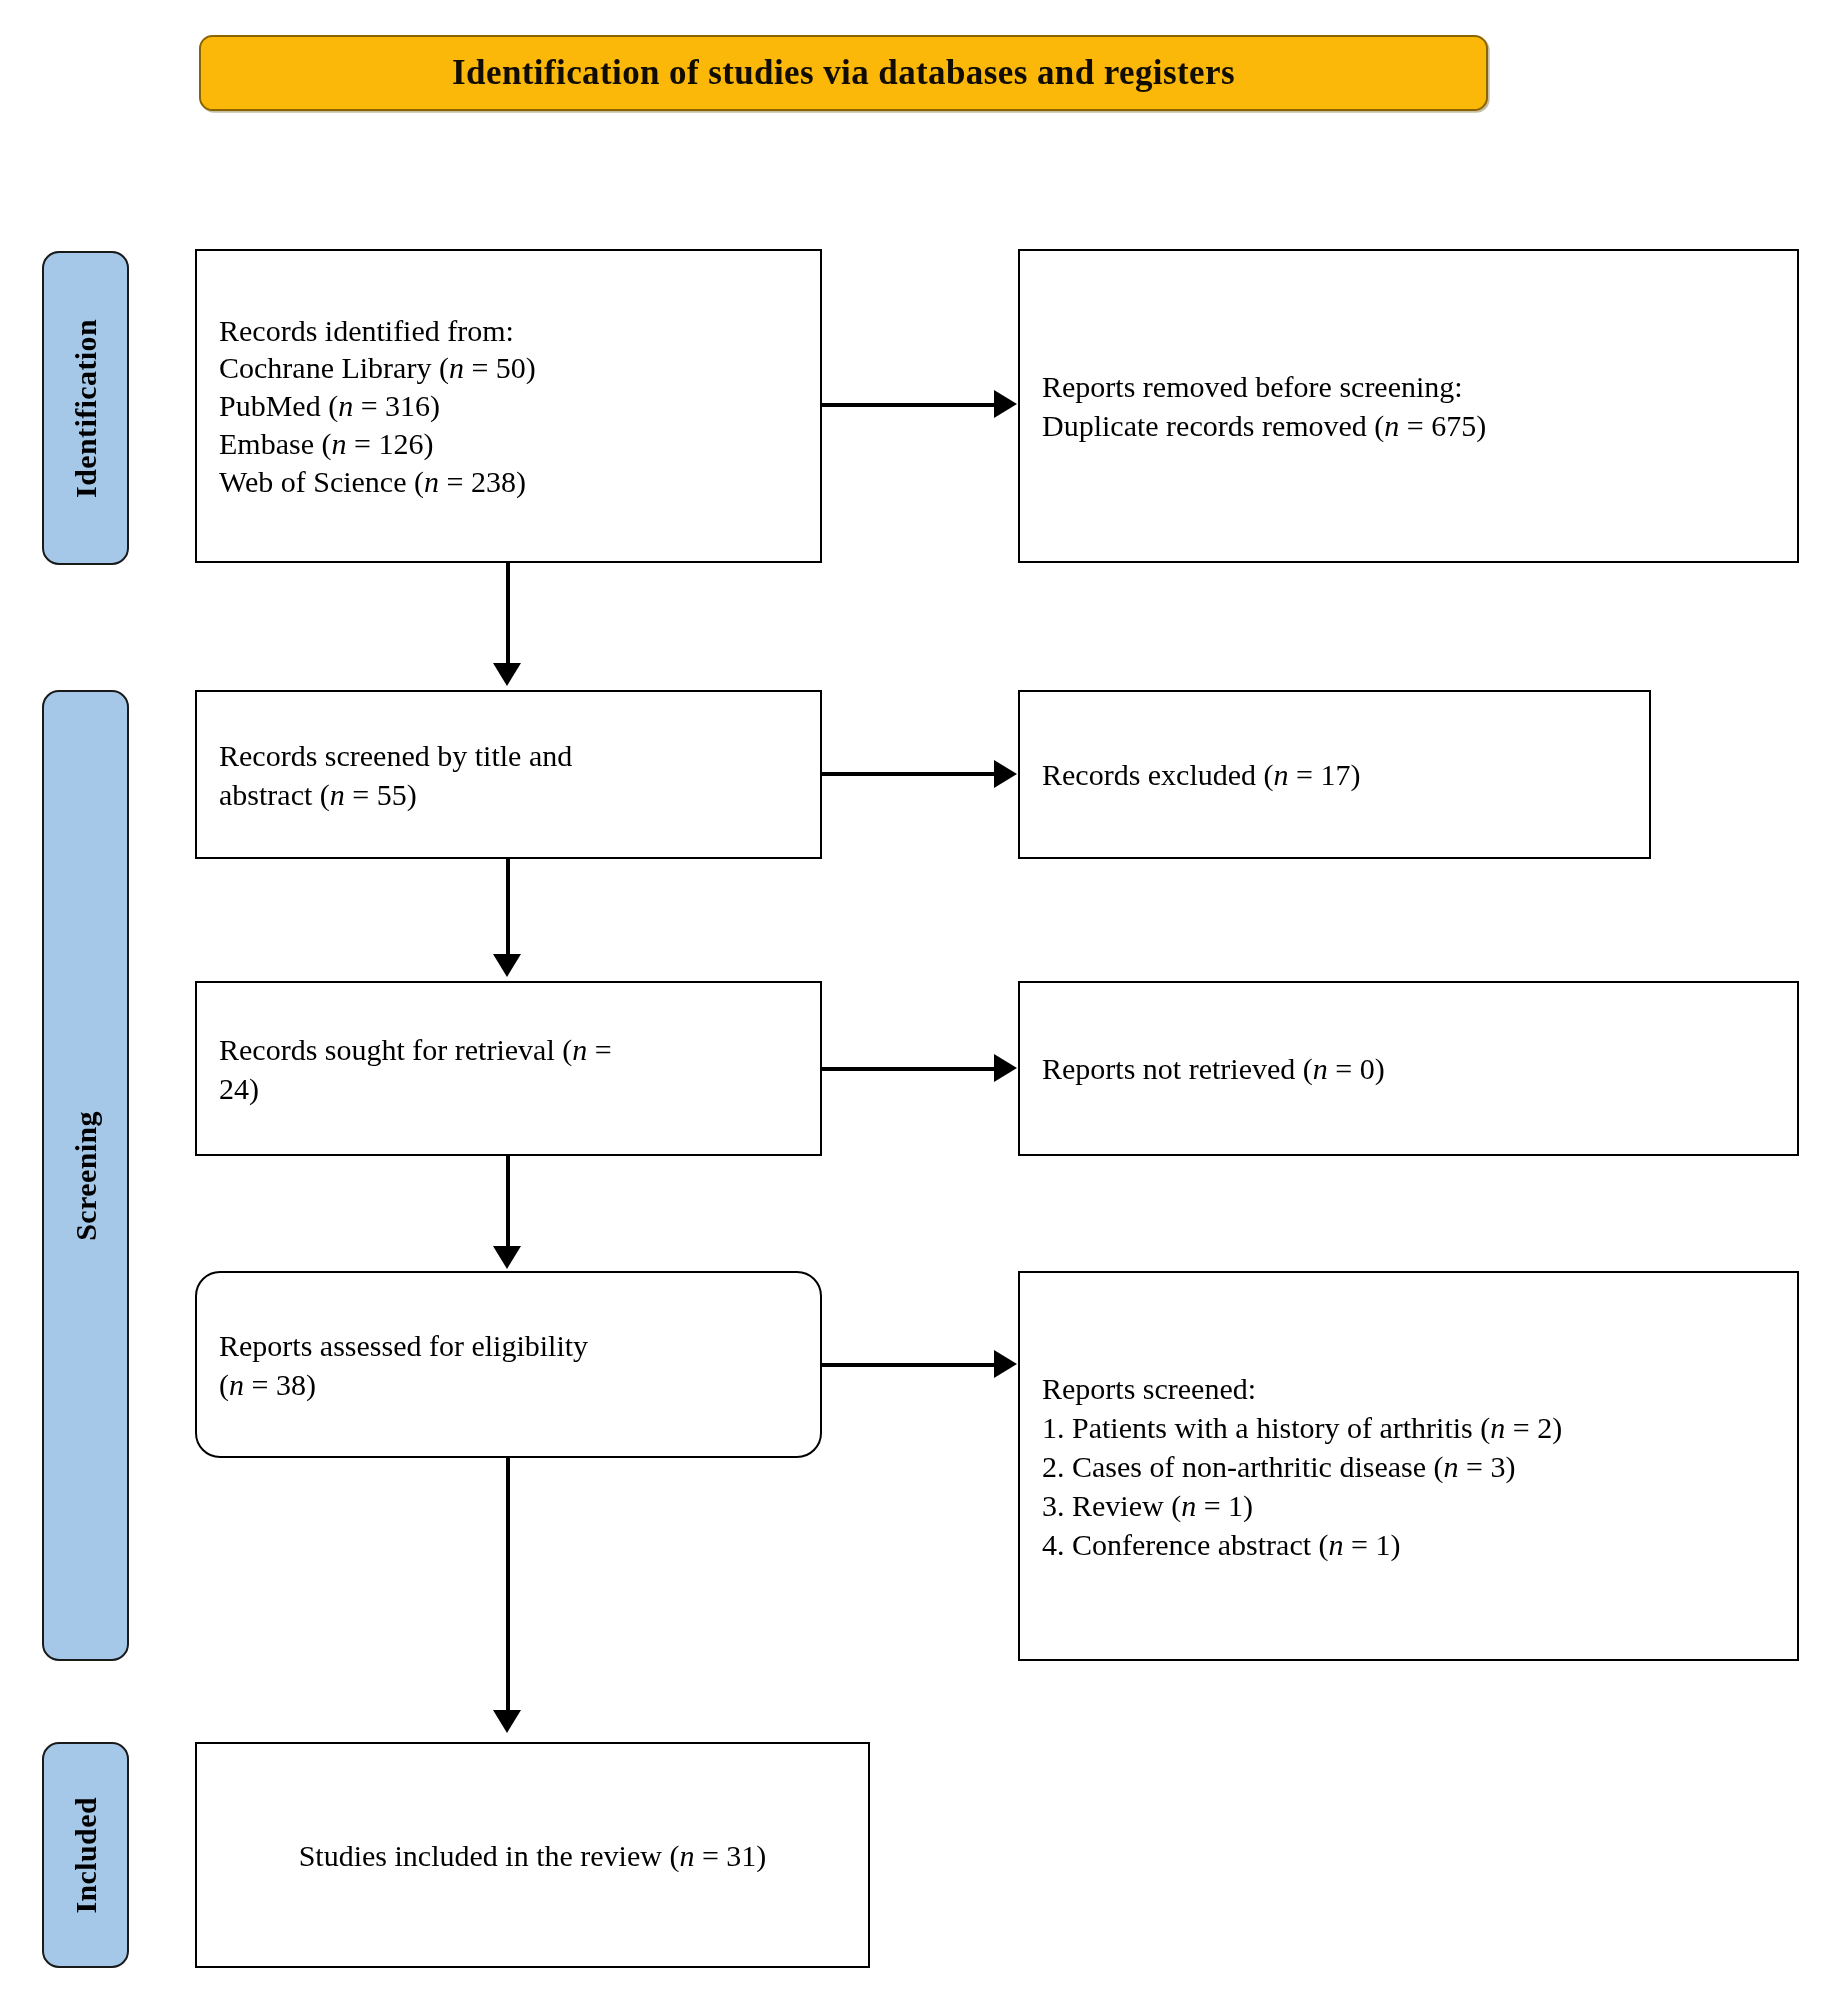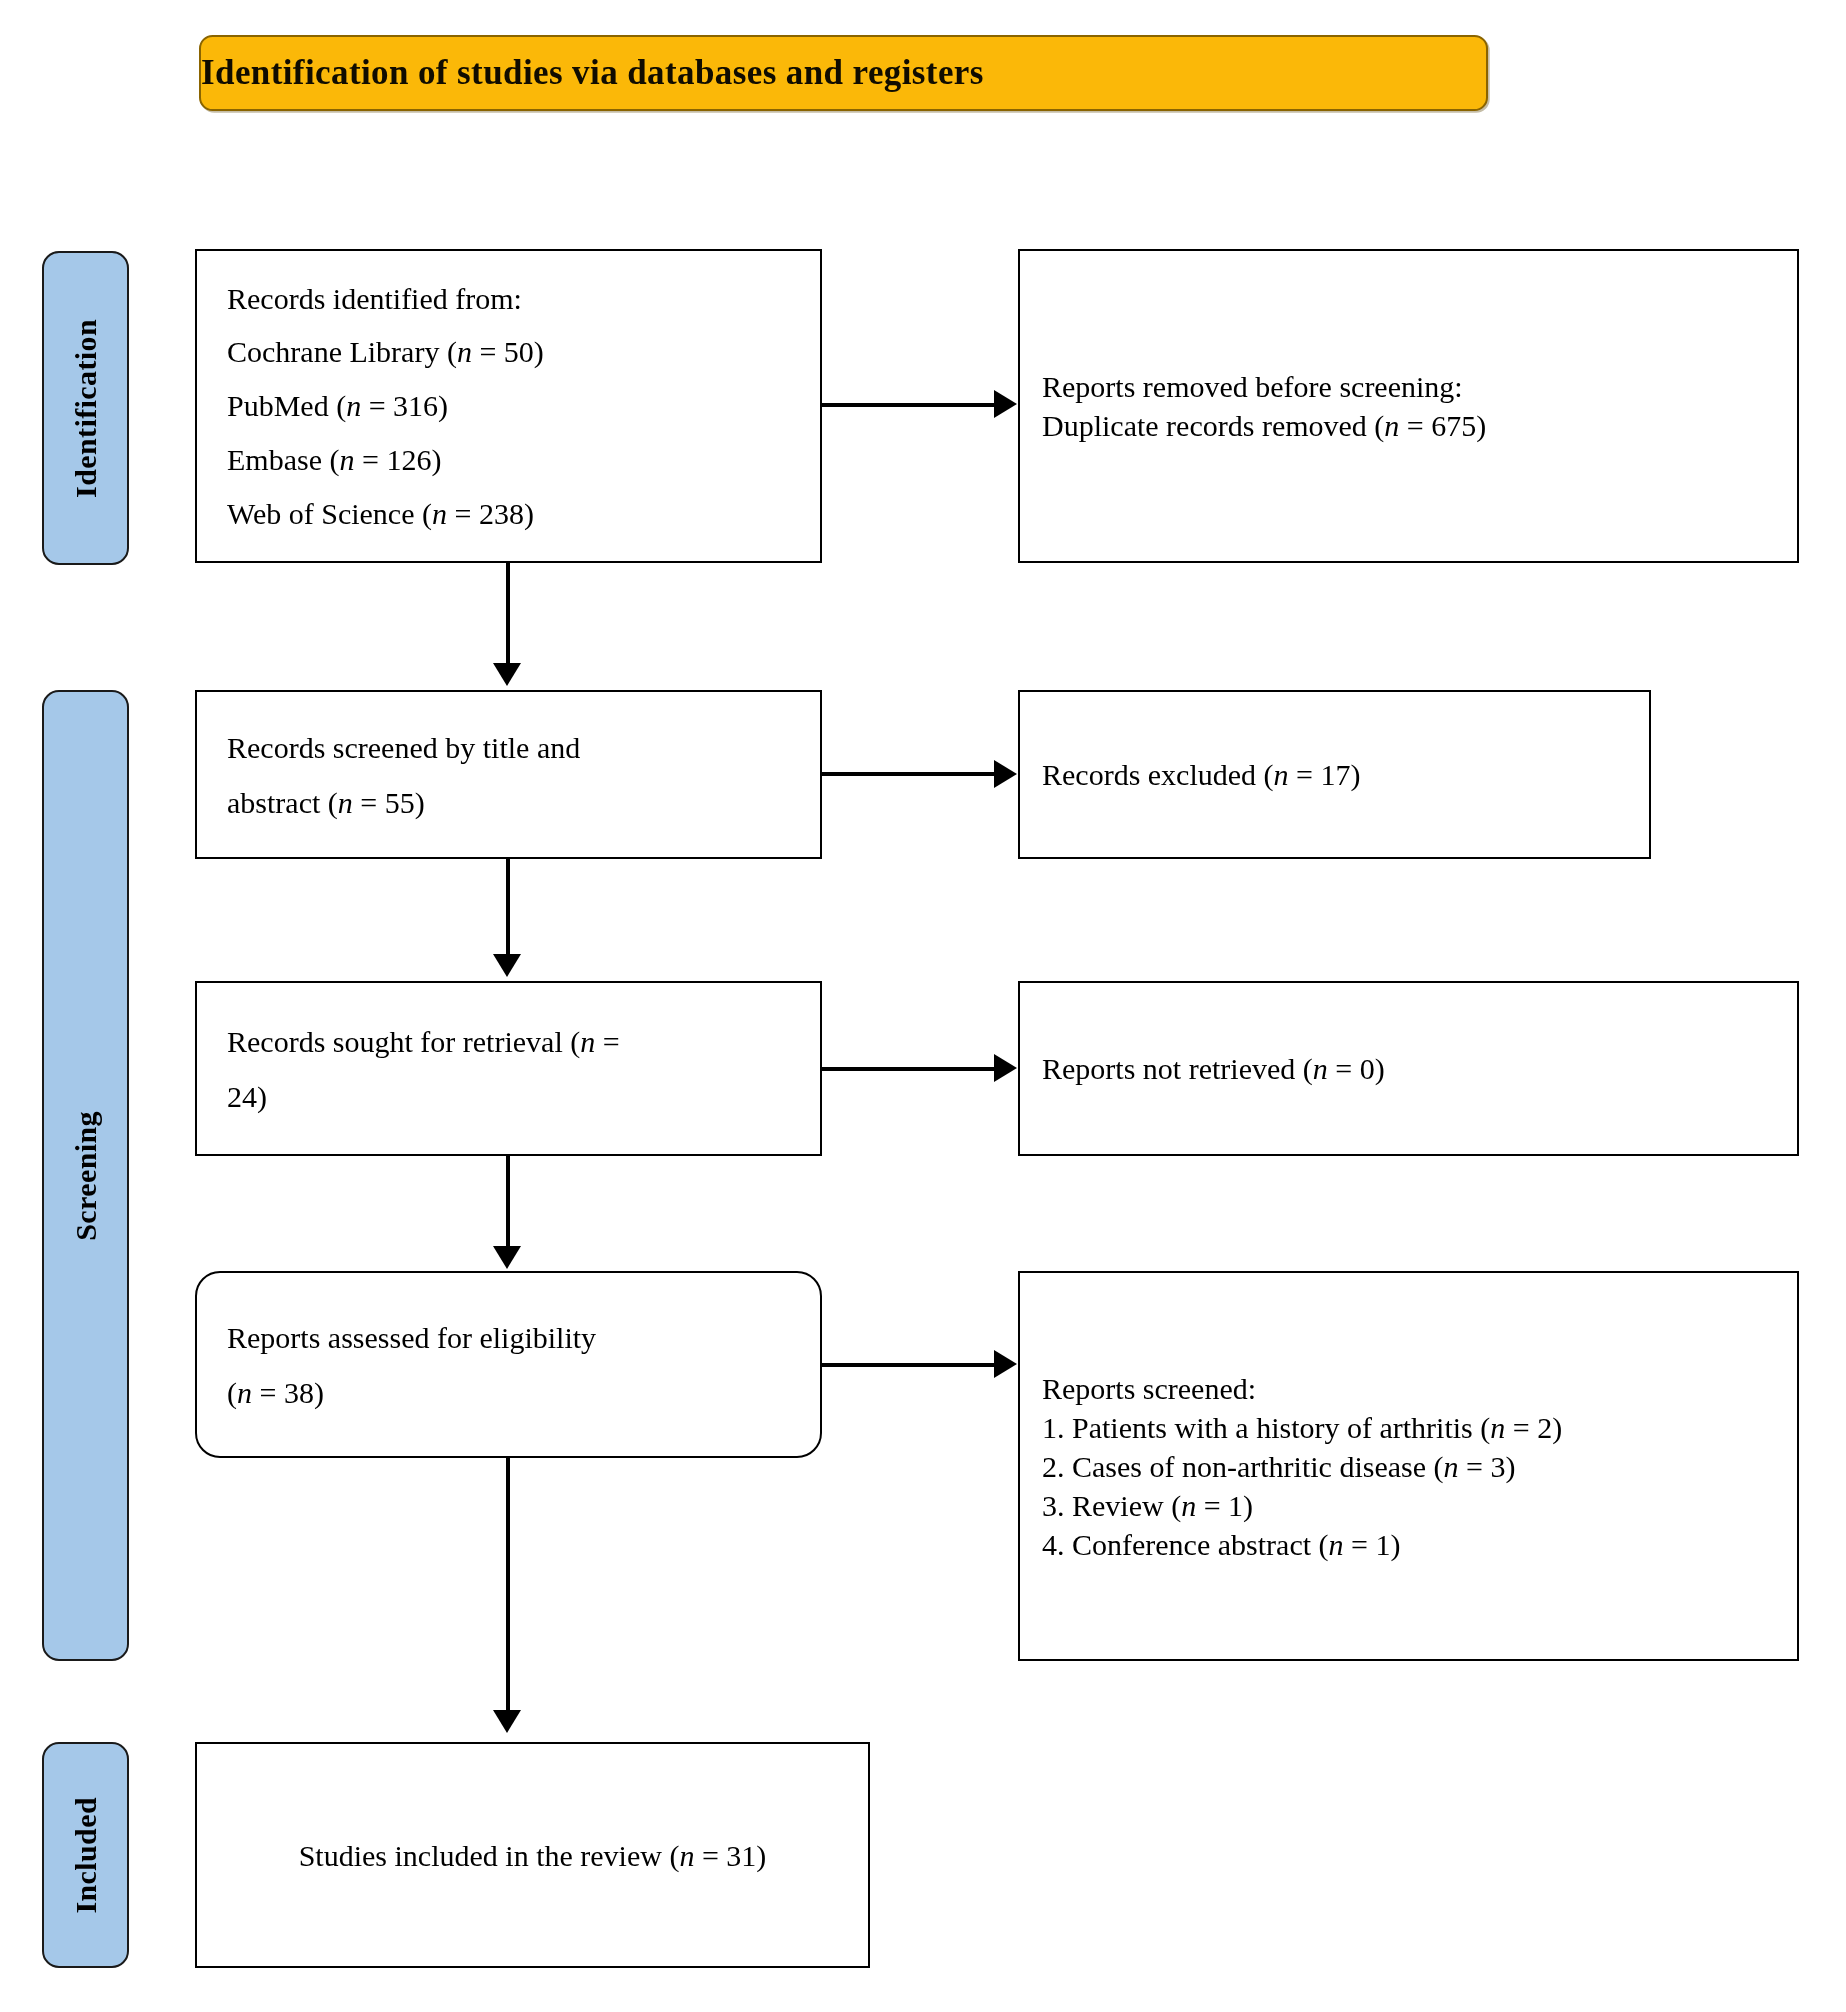--- a/index.html
+++ b/index.html
@@ -30,21 +30,21 @@
     position: absolute;
     left: 199px;
     top: 35px;
     width: 1289px;
     height: 76px;
     background: #FBB808;
     border: 2.5px solid #8a6400;
     border-radius: 13.5px;
     display: flex;
     align-items: center;
-    justify-content: flex-start;
+    justify-content: center;
     box-sizing: border-box;
     box-shadow: 1.7px 1.7px 0 rgba(90,65,0,0.35);
   }
   .banner-text {
     font-size: 35px;
     font-weight: bold;
     letter-spacing: 0.4px;
     color: #100c00;
     white-space: nowrap;
   }
@@ -79,21 +79,21 @@
     position: absolute;
     background: #ffffff;
     border: 2.5px solid #000000;
     box-sizing: border-box;
     padding: 0 22px;
     display: flex;
     flex-direction: column;
     justify-content: center;
   }
   .box p {
-    margin: 8px;
+    margin: 0;
     font-size: 30px;
     line-height: 1.30;
     color: #000000;
   }
   .box p.tight { line-height: 1.26; }
   .num { font-style: italic; }
 
   #box-identified     { left: 195px;  top: 249px;  width: 627px;  height: 314px; }
   #box-removed        { left: 1018px; top: 249px; width: 781px;  height: 314px; }
   #box-screened       { left: 195px;  top: 690px;  width: 627px;  height: 169px; }

